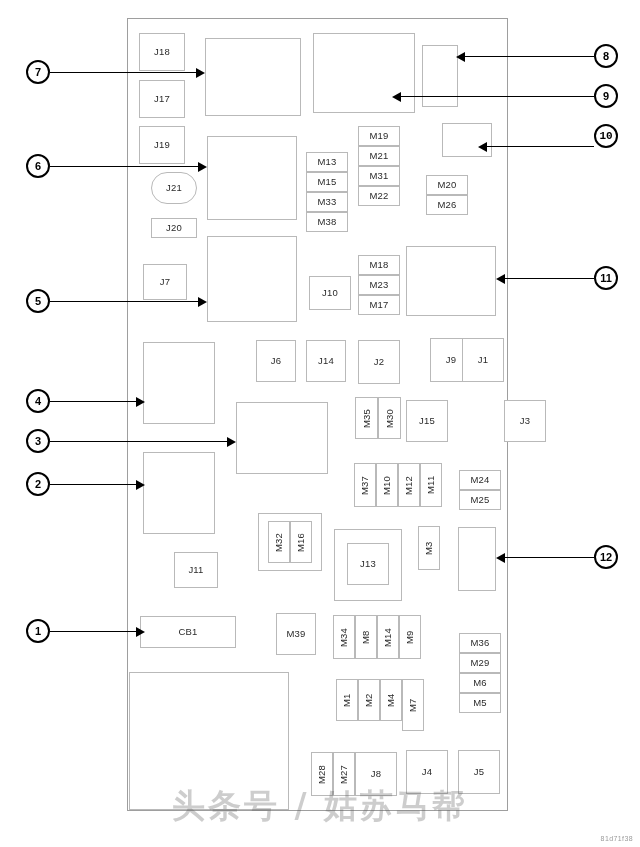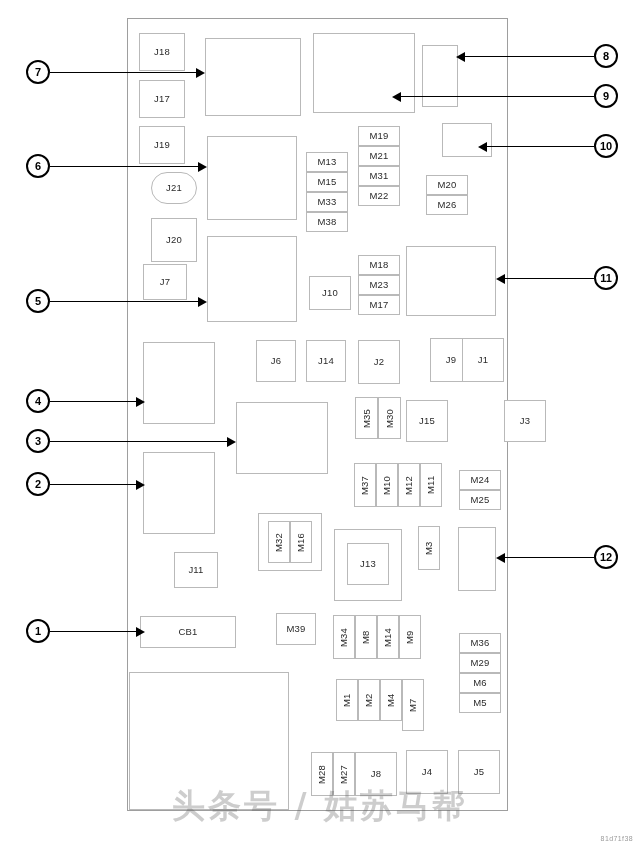--- a/index.html
+++ b/index.html
@@ -120,21 +120,21 @@
       <div class="group" style="left: 458px; top: 527px; width: 38px; height: 64px;"></div>
       <div class="group" style="left: 258px; top: 513px; width: 64px; height: 58px;"></div>
       <div class="group" style="left: 334px; top: 529px; width: 68px; height: 72px;"></div>
       <div class="group" style="left: 129px; top: 672px; width: 160px; height: 138px;"></div>
     </div>
   <div id="relays-layer">
       <div class="cell" style="left: 139px; top: 33px; width: 46px; height: 38px;">J18</div>
       <div class="cell" style="left: 139px; top: 80px; width: 46px; height: 38px;">J17</div>
       <div class="cell" style="left: 139px; top: 126px; width: 46px; height: 38px;">J19</div>
       <div class="cell" style="left: 151px; top: 172px; width: 46px; height: 32px; border-radius: 17px;">J21</div>
-      <div class="cell" style="left: 151px; top: 218px; width: 46px; height: 44px;">J20</div>
+      <div class="cell" style="left: 151px; top: 218px; width: 46px; height: 20px;">J20</div>
       <div class="cell" style="left: 143px; top: 264px; width: 44px; height: 36px;">J7</div>
       <div class="cell" style="left: 309px; top: 276px; width: 42px; height: 34px;">J10</div>
       <div class="cell" style="left: 256px; top: 340px; width: 40px; height: 42px;">J6</div>
       <div class="cell" style="left: 306px; top: 340px; width: 40px; height: 42px;">J14</div>
       <div class="cell" style="left: 358px; top: 340px; width: 42px; height: 44px;">J2</div>
       <div class="cell" style="left: 410px; top: 338px; width: 42px; height: 44px; margin-left: 20px;">J9</div>
       <div class="cell" style="left: 462px; top: 338px; width: 42px; height: 44px;">J1</div>
       <div class="cell" style="left: 406px; top: 400px; width: 42px; height: 42px;">J15</div>
       <div class="cell" style="left: 460px; top: 400px; width: 42px; height: 42px; margin-left: 44px;">J3</div>
       <div class="cell" style="left: 174px; top: 552px; width: 44px; height: 36px;">J11</div>
@@ -161,21 +161,21 @@
       <div class="cell vert" style="left: 378px; top: 397px; width: 23px; height: 42px;">M30</div>
       <div class="cell vert" style="left: 354px; top: 463px; width: 22px; height: 44px;">M37</div>
       <div class="cell vert" style="left: 376px; top: 463px; width: 22px; height: 44px;">M10</div>
       <div class="cell vert" style="left: 398px; top: 463px; width: 22px; height: 44px;">M12</div>
       <div class="cell vert" style="left: 420px; top: 463px; width: 22px; height: 44px;">M11</div>
       <div class="cell" style="left: 459px; top: 470px; width: 42px; height: 20px;">M24</div>
       <div class="cell" style="left: 459px; top: 490px; width: 42px; height: 20px;">M25</div>
       <div class="cell vert" style="left: 268px; top: 521px; width: 22px; height: 42px;">M32</div>
       <div class="cell vert" style="left: 290px; top: 521px; width: 22px; height: 42px;">M16</div>
       <div class="cell vert" style="left: 418px; top: 526px; width: 22px; height: 44px;">M3</div>
-      <div class="cell" style="left: 276px; top: 613px; width: 40px; height: 32px;">M39</div>
+      <div class="cell" style="left: 276px; top: 613px; width: 40px; height: 42px;">M39</div>
       <div class="cell vert" style="left: 333px; top: 615px; width: 22px; height: 44px;">M34</div>
       <div class="cell vert" style="left: 355px; top: 615px; width: 22px; height: 44px;">M8</div>
       <div class="cell vert" style="left: 377px; top: 615px; width: 22px; height: 44px;">M14</div>
       <div class="cell vert" style="left: 399px; top: 615px; width: 22px; height: 44px;">M9</div>
       <div class="cell vert" style="left: 336px; top: 679px; width: 22px; height: 42px;">M1</div>
       <div class="cell vert" style="left: 358px; top: 679px; width: 22px; height: 42px;">M2</div>
       <div class="cell vert" style="left: 380px; top: 679px; width: 22px; height: 42px;">M4</div>
       <div class="cell vert" style="left: 402px; top: 679px; width: 22px; height: 52px;">M7</div>
       <div class="cell" style="left: 459px; top: 633px; width: 42px; height: 20px;">M36</div>
       <div class="cell" style="left: 459px; top: 653px; width: 42px; height: 20px;">M29</div>
@@ -208,21 +208,21 @@
       <div class="arrow right" style="left: 198px; top: 162px;"></div>
       <div class="callout" style="left: 26px; top: 60px;">7</div>
       <div class="leader" style="left: 50px; top: 72px; width: 146px;"></div>
       <div class="arrow right" style="left: 196px; top: 68px;"></div>
       <div class="callout" style="left: 594px; top: 44px;">8</div>
       <div class="leader" style="left: 465px; top: 56px; width: 129px;"></div>
       <div class="arrow left" style="left: 456px; top: 52px;"></div>
       <div class="callout" style="left: 594px; top: 84px;">9</div>
       <div class="leader" style="left: 401px; top: 96px; width: 193px;"></div>
       <div class="arrow left" style="left: 392px; top: 92px;"></div>
-      <div class="callout" style="left: 594px; top: 134px;">10</div>
+      <div class="callout" style="left: 594px; top: 124px; font-family: Liberation Mono, monospace;">10</div>
       <div class="leader" style="left: 487px; top: 146px; width: 107px;"></div>
       <div class="arrow left" style="left: 478px; top: 142px;"></div>
       <div class="callout" style="left: 594px; top: 266px;">11</div>
       <div class="leader" style="left: 505px; top: 278px; width: 89px;"></div>
       <div class="arrow left" style="left: 496px; top: 274px;"></div>
       <div class="callout" style="left: 594px; top: 545px;">12</div>
       <div class="leader" style="left: 505px; top: 557px; width: 89px;"></div>
       <div class="arrow left" style="left: 496px; top: 553px;"></div>
     </div>
 

